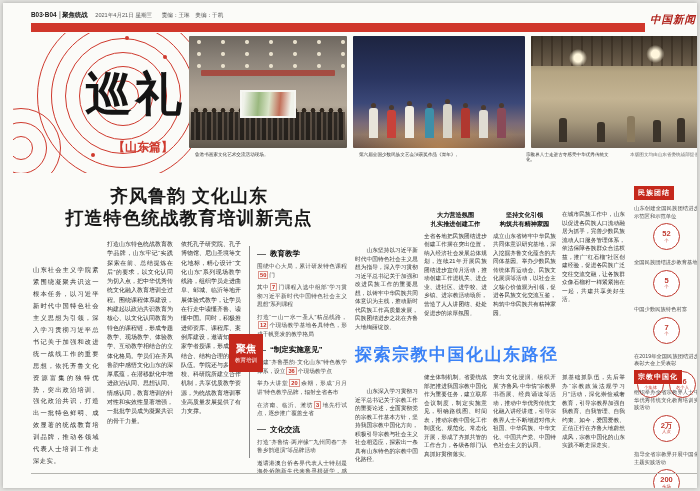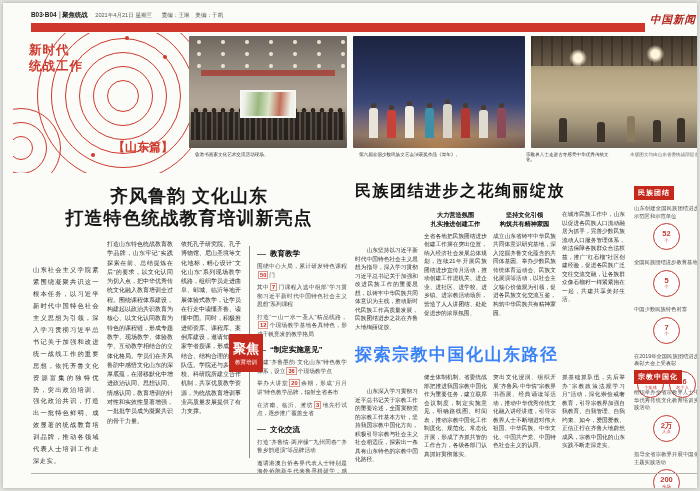--- a/index.html
+++ b/index.html
@@ -30,21 +30,21 @@
   .perf::before { content:""; position:absolute; top:-5px; left:2px; width:5px; height:5px; border-radius:50%; background:#4a3a30; }
   .fig { position:absolute; bottom:6px; width:8px; background:#3c342a; border-radius:3px 3px 0 0; }
 
   
   .lh { position:absolute; left:28px; width:316px; text-align:center; font-size:18px; font-weight:bold; color:#181818; letter-spacing:1px; white-space:nowrap; }
   .col { position:absolute; overflow:hidden; color:#2e2e2e; text-align:justify; }
   .lcol { top:237px; height:232px; font-size:6px; line-height:1.55; }
   .lede { font-size:6.3px; line-height:1.9; letter-spacing:.5px; padding-top:24px; }
   .bracket { position:absolute; left:246px; top:243px; height:212px; border-left:1px solid #8a8a8a; }
   .tagbox { position:absolute; left:226px; top:331px; width:34px; height:38px; background:#c5281c; color:#fff; display:flex; flex-direction:column; align-items:center; justify-content:center; gap:1px; z-index:3; }
-  .tagbox .t1 { font-size:13px; font-weight:bold; }
+  .tagbox .t1 { font-size:10px; font-weight:bold; }
   .tagbox .t2 { font-size:5.5px; }
   .info { position:absolute; left:254px; top:230px; width:90px; height:240px; overflow:hidden; }
   .ihead { font-size:7.5px; font-weight:bold; color:#101010; margin:7px 0 3px; }
   .ihead::before { content:""; display:inline-block; width:9px; border-top:1px solid #666; margin-right:4px; vertical-align:middle; }
   .info .ihead:first-child { margin-top:16px; }
   .iitem { font-size:5.7px; line-height:1.5; color:#444; margin-bottom:4px; text-align:justify; }
   .num { color:#c5281c; font-weight:bold; }
   .num:not(:empty) { border:1px solid #dc978f; padding:0 1px; margin:0 1px; }
 
   
@@ -89,24 +89,21 @@
       <div class="ring" style="left:52px;top:5px;width:116px;height:116px;"></div>
       <div class="ring" style="left:38px;top:-9px;width:144px;height:144px;"></div>
       <div class="ring" style="left:24px;top:-23px;width:172px;height:172px;"></div>
       <div class="ring" style="left:-4px;top:103px;width:24px;height:24px;"></div>
       <div class="ring" style="left:-18px;top:89px;width:52px;height:52px;"></div>
       <div class="ring" style="left:-32px;top:75px;width:80px;height:80px;"></div>
       <div class="dot" style="left:150px;top:22px;"></div>
       <div class="dot" style="left:78px;top:120px;"></div>
       <div class="dot" style="left:112px;top:3px;"></div>
     </div>
-    <div class="mh-top">
-      <div>新时代</div>
-      <div>统战工作</div>
-    </div>
+    <div class="mh-big">巡礼</div>
     <div class="mh-sub">【山东篇】</div>
   </div>
 
   <div class="photo" style="left:186px;width:158px;background:linear-gradient(180deg,#6e675f 0%,#8a8278 20%,#a89d8f 46%,#b3a898 62%,#8c8072 78%,#5e564c 100%);">
     <div style="position:absolute;top:0;left:0;right:0;height:32px;background:linear-gradient(#564e44,#7d746a);background-image:radial-gradient(circle at 10px 6px,#e8e0cc 1.5px,transparent 2.5px);background-size:24px 12px;"></div>
     <div style="position:absolute;top:34px;left:12px;right:12px;height:6px;background:#a8352c;opacity:.75;border-radius:1px;"></div>
     <div style="position:absolute;bottom:34px;left:4px;right:4px;height:7px;background-image:radial-gradient(circle at 3px 3.5px,#31281f 2.2px,transparent 2.7px);background-size:9px 7px;"></div>
     <div style="position:absolute;bottom:8px;left:2px;right:2px;height:28px;background:repeating-linear-gradient(90deg,#26211c 0 3px,#4a423a 3px 5px,#1e1a16 5px 9px,#55493e 9px 11px);opacity:.92;"></div>
     <div style="position:absolute;bottom:30px;left:50%;transform:translateX(-50%);width:56px;height:28px;background:linear-gradient(95deg,#f0f2ea 5%,#9ab87f 32%,#d9e4c8 52%,#c2705a 72%,#f0f2ea 92%);border:2px solid #f6f6f2;"></div>
   </div>
@@ -160,21 +157,20 @@
     <div class="iitem"><span>构建“齐鲁墨韵·文化山东”特色教学体系，设立</span><span class="num">36</span><span>个现场教学点</span></div>
     <div class="iitem"><span>举办大讲堂</span><span class="num">20</span><span>余期，形成“月月讲”特色教学品牌，辐射全省各市</span></div>
     <div class="iitem"><span>在济南、临沂、潍坊</span><span class="num">3</span><span>地先行试点，逐步推广覆盖全省</span></div>
 
     <div class="ihead">文化交流</div>
     <div class="iitem"><span>打造“齐鲁情·两岸缘”“九州同春”“齐鲁乡韵巡演”等品牌活动</span></div>
     <div class="iitem"><span>邀请港澳台侨各界代表人士特别是海外侨胞新生代来鲁寻根研学，感受中华优秀传统文化</span></div>
 
   </div>
 
-  <div class="rh1">民族团结进步之花绚丽绽放</div>
   <div class="col r1col pad1" style="left:352px;">　　山东坚持以习近平新时代中国特色社会主义思想为指导，深入学习贯彻习近平总书记关于加强和改进民族工作的重要思想，以铸牢中华民族共同体意识为主线，推动新时代民族工作高质量发展，民族团结进步之花在齐鲁大地绚丽绽放。</div>
   <div class="col r1col" style="left:421px;">
     <div class="sub">
       <div>大力营造氛围</div>
       <div>扎实推进创建工作</div>
     </div>
     <span>全省各地把民族团结进步创建工作摆在突出位置，纳入经济社会发展总体规划，连续21年开展民族团结进步宣传月活动，推动创建工作进机关、进企业、进社区、进学校、进乡镇、进宗教活动场所，营造了人人讲团结、处处促进步的浓厚氛围。</span>
   </div>
   <div class="col r1col" style="left:490px;">
     <div class="sub">

